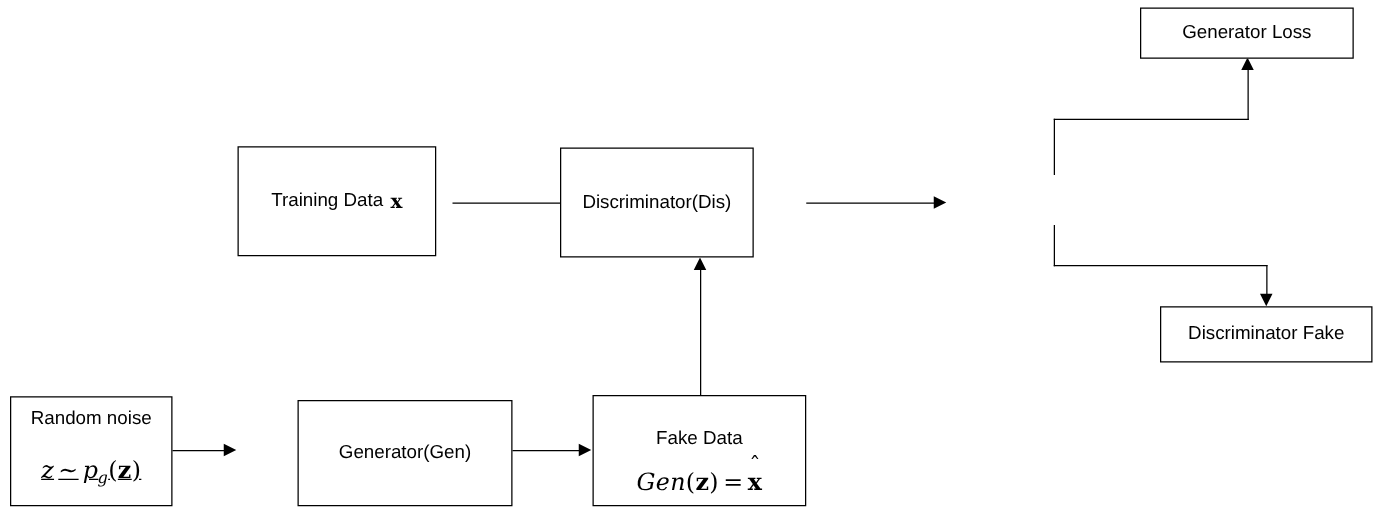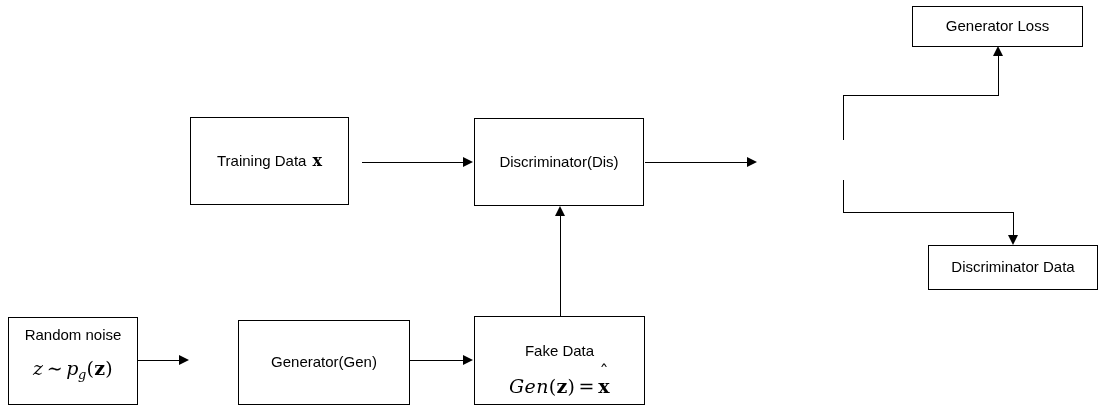--- a/index.html
+++ b/index.html
@@ -126,49 +126,49 @@
   <div class="vline" style="left:843px; top:95px; height:45px;"></div>
   <div class="hline" style="left:843px; top:95px; width:156px;"></div>
   <div class="vline" style="left:998px; top:56px; height:40px;"></div>
   <div class="arrow arrow-up" style="left:993px; top:46px;"></div>
 
   <div class="vline" style="left:843px; top:180px; height:33px;"></div>
   <div class="hline" style="left:843px; top:212px; width:171px;"></div>
   <div class="vline" style="left:1013px; top:212px; height:24px;"></div>
   <div class="arrow arrow-down" style="left:1008px; top:235px;"></div>
 
-  <div class="node" style="left:8px; top:317px; width:130px; height:88px; justify-content:flex-start; padding-top:8px;">
+  <div class="node" style="left:8px; top:317px; width:130px; height:88px; justify-content:flex-start; padding-top:8px;gap:20px;">
     <div class="label">Random noise</div>
-    <div class="math" style="margin-top:12px;">
+    <div class="math" style="text-decoration:underline;">
       <span class="it">z</span><span class="op">∼</span><span class="it">p</span><span class="sub">g</span><span>(</span><span class="bf">z</span><span>)</span>
     </div>
   </div>
 
   <div class="node" style="left:190px; top:320px; width:172px; height:85px;margin-left:48px;">
     <div class="label">Generator(Gen)</div>
   </div>
 
   <div class="node" style="left:474px; top:316px; width:171px; height:89px; justify-content:flex-start; padding-top:25px;">
     <div class="label">Fake Data</div>
     <div class="math" style="margin-top:14px;">
       <span class="it">Gen</span><span>(</span><span class="bf">z</span><span>)</span><span class="op">=</span><span class="hat"><span class="hatmark">ˆ</span><span class="bf">x</span></span>
     </div>
   </div>
 
   <div class="node" style="left:190px; top:117px; width:159px; height:88px; flex-direction:row;">
     <span class="label">Training Data</span>
       <span class="bold-x" style="margin-left:6px;">x</span>
   </div>
 
-  <div class="node" style="left:474px; top:118px; width:170px; height:88px;">
+  <div class="node" style="left:448px; top:118px; width:155px; height:88px;">
     <div class="label">Discriminator(Dis)</div>
   </div>
 
 
   <div class="node" style="left:912px; top:6px; width:171px; height:41px;">
     <div class="label">Generator Loss</div>
   </div>
 
   <div class="node" style="left:928px; top:245px; width:170px; height:45px;">
-    <div class="label">Discriminator Data</div>
+    <div class="label">Discriminator Fake</div>
   </div>
 
 </div>
 
 </body></html>

